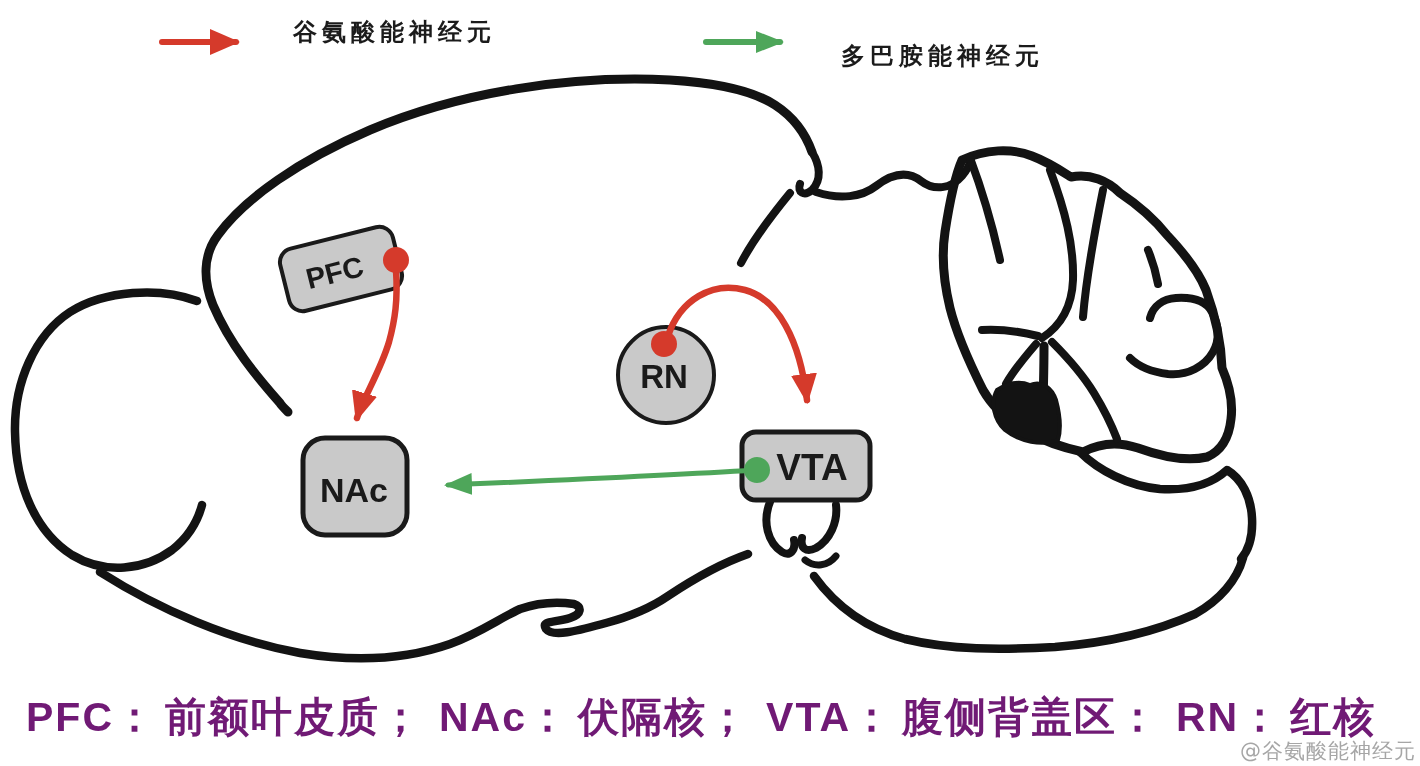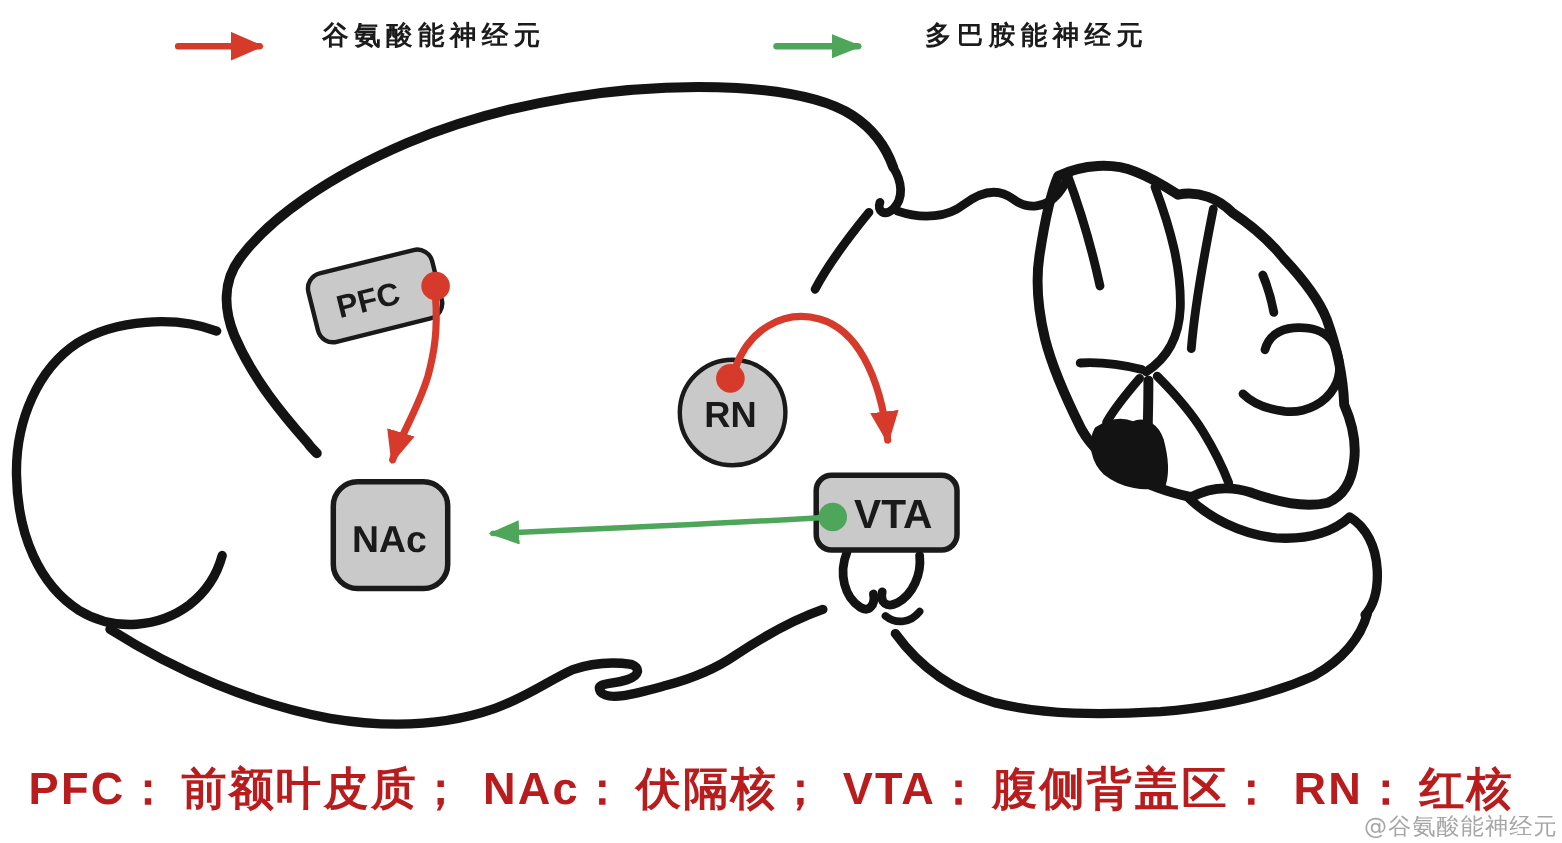--- a/index.html
+++ b/index.html
@@ -2,23 +2,23 @@
 <html><head>
 <meta charset="utf-8">
 <style>
   html,body{margin:0;padding:0;background:#ffffff;}
   .canvas{position:relative;width:1420px;height:766px;background:#ffffff;overflow:hidden;
           font-family:"Liberation Sans",sans-serif;}
   .stage{position:absolute;left:0;top:0;width:1420px;height:766px;}
   .legend-label{position:absolute;top:16px;font-size:24px;font-weight:700;color:#1b1b1b;
                 letter-spacing:5px;font-family:"DejaVu Serif",serif;white-space:nowrap;}
   .legend-label.glut{left:293px;}
-  .legend-label.dopa{left:841px;}
+  .legend-label.dopa{left:841px;margin-top:24px;}
   .caption{position:absolute;left:26px;top:690px;white-space:nowrap;font-size:41px;
-           font-weight:700;color:#b91c1c;letter-spacing:2px;}
+           font-weight:700;color:#701a75;letter-spacing:2px;}
   .cap-acr{font-family:"Liberation Sans",sans-serif;margin-right:8px;}
   .cap-cjk{font-family:"DejaVu Serif",serif;margin-right:16px;}
   .watermark{position:absolute;right:4px;top:737px;font-size:21px;color:#a6a6a6;
              font-family:"DejaVu Sans",sans-serif;letter-spacing:1px;}
   svg text{font-family:"Liberation Sans",sans-serif;font-weight:700;fill:#1a1a1a;}
 </style>
 </head>
 <body>
 
 <div class="canvas">

